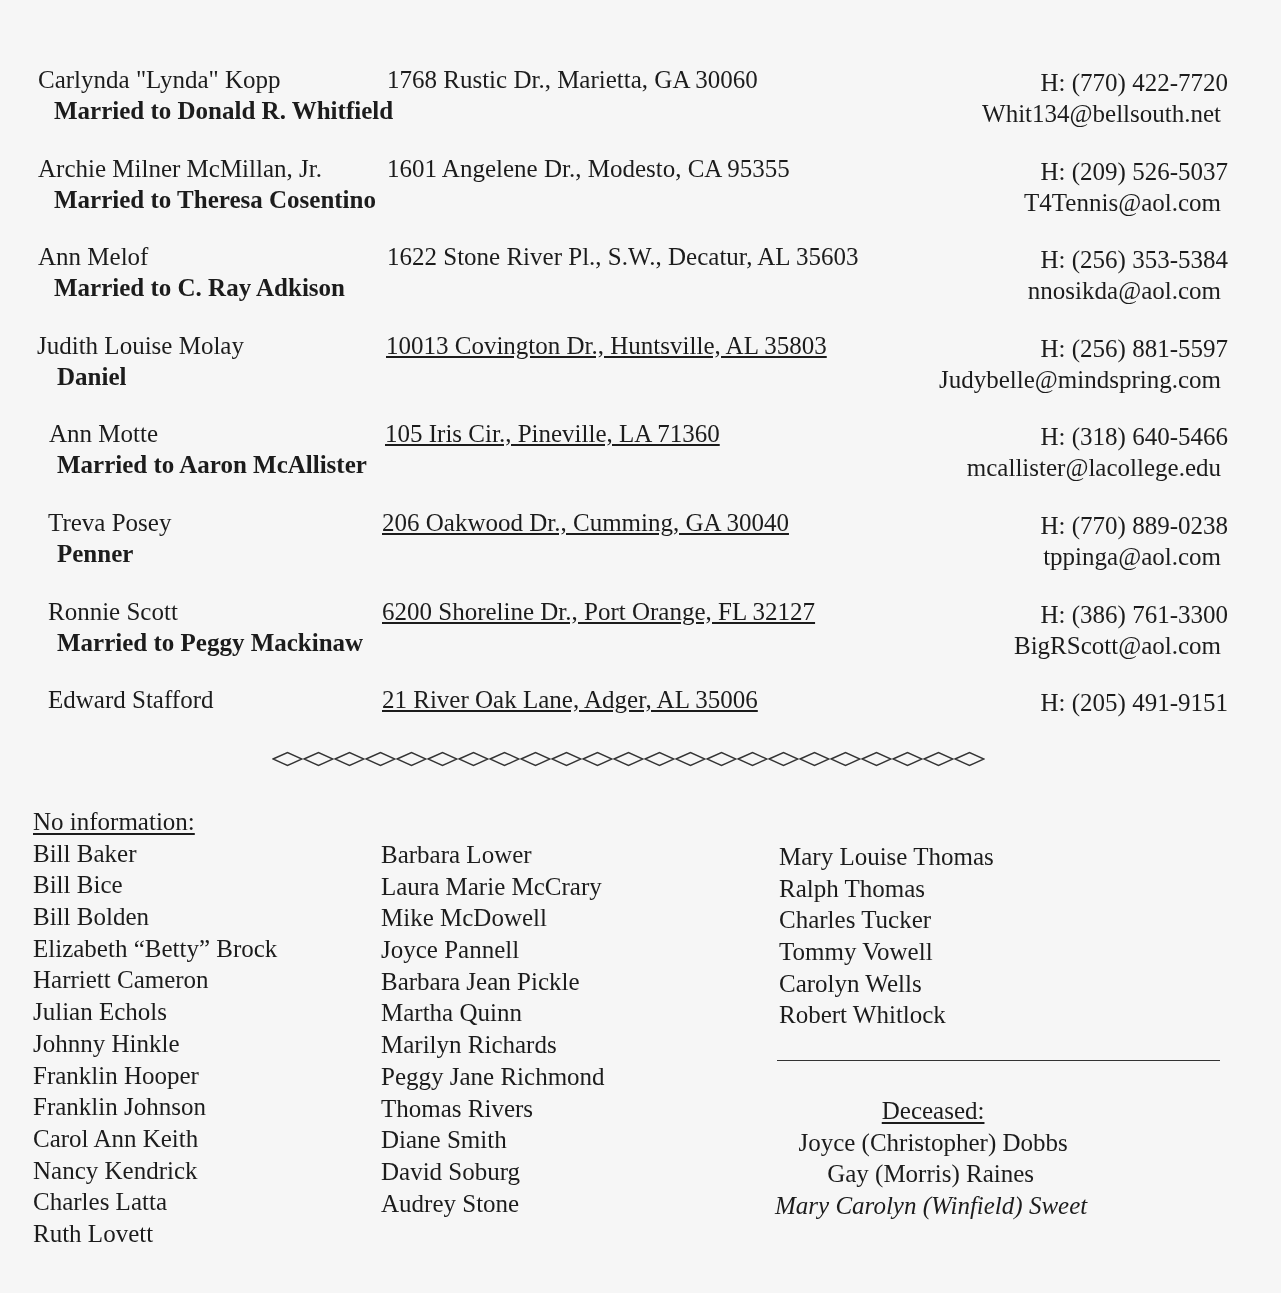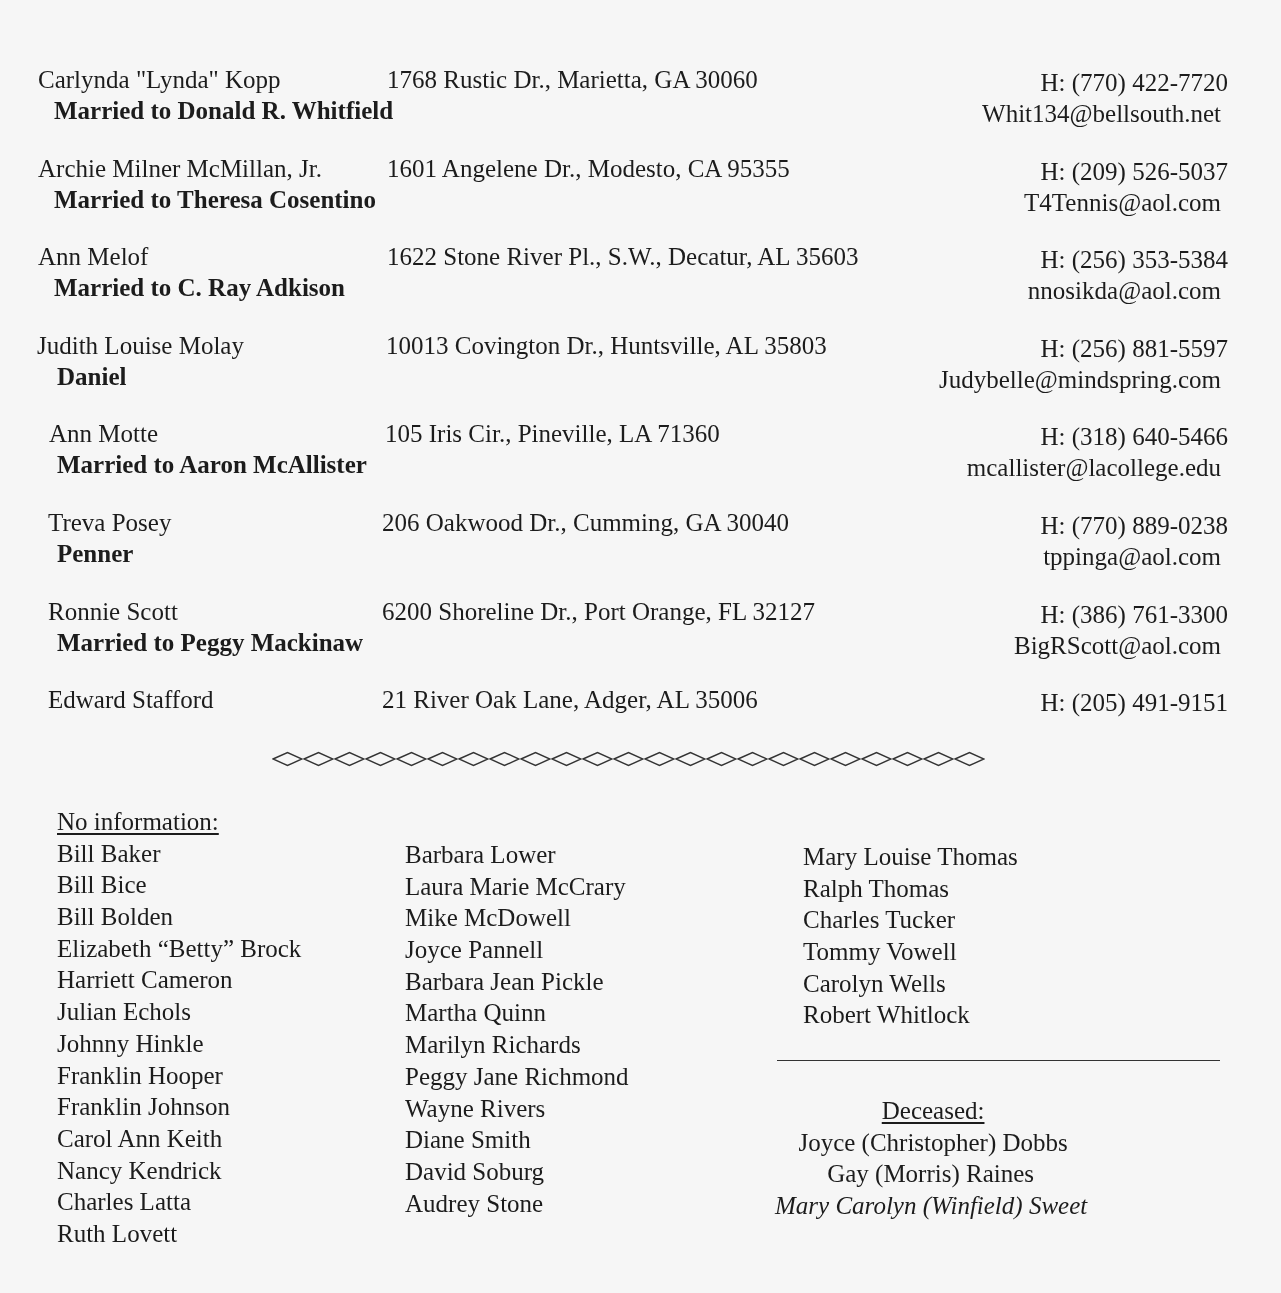--- a/index.html
+++ b/index.html
@@ -22,39 +22,39 @@
     .entry .name { position: absolute; left: 38px; top: 0; white-space: nowrap; }
     .entry .spouse { position: absolute; left: 54px; top: 31px; white-space: nowrap; font-weight: bold; }
     .entry .address { position: absolute; left: 387px; top: 0; white-space: nowrap; }
     .entry .phone { position: absolute; right: 53px; top: 3px; white-space: nowrap; text-align: right; }
     .entry .email { position: absolute; right: 60px; top: 34px; white-space: nowrap; text-align: right; }
 
     
     .entry:nth-child(n+4) .name { left: 37px; }
     .entry:nth-child(n+5) .name { left: 36px; margin-left: 13px; }
     .entry:nth-child(n+6) .name { left: 35px; }
-    .entry:nth-child(n+4) .address { left: 386px; }
+    .entry:nth-child(n+4) .address { left: 386px; text-decoration: underline; }
     .entry:nth-child(n+5) .address { left: 385px; }
     .entry:nth-child(n+6) .address { left: 382px; }
     .entry:nth-child(4) .spouse, .entry:nth-child(5) .spouse,
     .entry:nth-child(6) .spouse, .entry:nth-child(7) .spouse { left: 57px; }
 
     
     .divider {
       position: absolute; left: 272px; top: 751px;
       display: flex; gap: 0;
     }
     .diamond {
       width: 31px; height: 16px;
       display: block;
     }
 
     
     .section-head { text-decoration: underline; text-underline-offset: 3px; }
-    .col { position: absolute; white-space: nowrap; margin-left: 24px; }
+    .col { position: absolute; white-space: nowrap; }
     .col .item { display: block; height: 31.7px; }
     .col1 { left: 33px; top: 806px; }
     .col2 { left: 381px; top: 839px; }
     .col3 { left: 779px; top: 841px; }
     .rule {
       position: absolute; left: 777px; top: 1060px;
       width: 443px; height: 0; border-top: 1.5px solid #333;
     }
     .deceased { position: absolute; left: 779px; top: 1095px; white-space: nowrap; }
     .deceased .item { display: block; height: 31.7px; text-align: center; }
@@ -218,21 +218,21 @@
   <div class="col col2">
     <div id="col2-items">
         <span class="item">Barbara Lower</span>
         <span class="item">Laura Marie McCrary</span>
         <span class="item">Mike McDowell</span>
         <span class="item">Joyce Pannell</span>
         <span class="item">Barbara Jean Pickle</span>
         <span class="item">Martha Quinn</span>
         <span class="item">Marilyn Richards</span>
         <span class="item">Peggy Jane Richmond</span>
-        <span class="item">Wayne Rivers</span>
+        <span class="item">Thomas Rivers</span>
         <span class="item">Diane Smith</span>
         <span class="item">David Soburg</span>
         <span class="item">Audrey Stone</span>
       </div>
   </div>
   <div class="col col3">
     <div id="col3-items">
         <span class="item">Mary Louise Thomas</span>
         <span class="item">Ralph Thomas</span>
         <span class="item">Charles Tucker</span>

